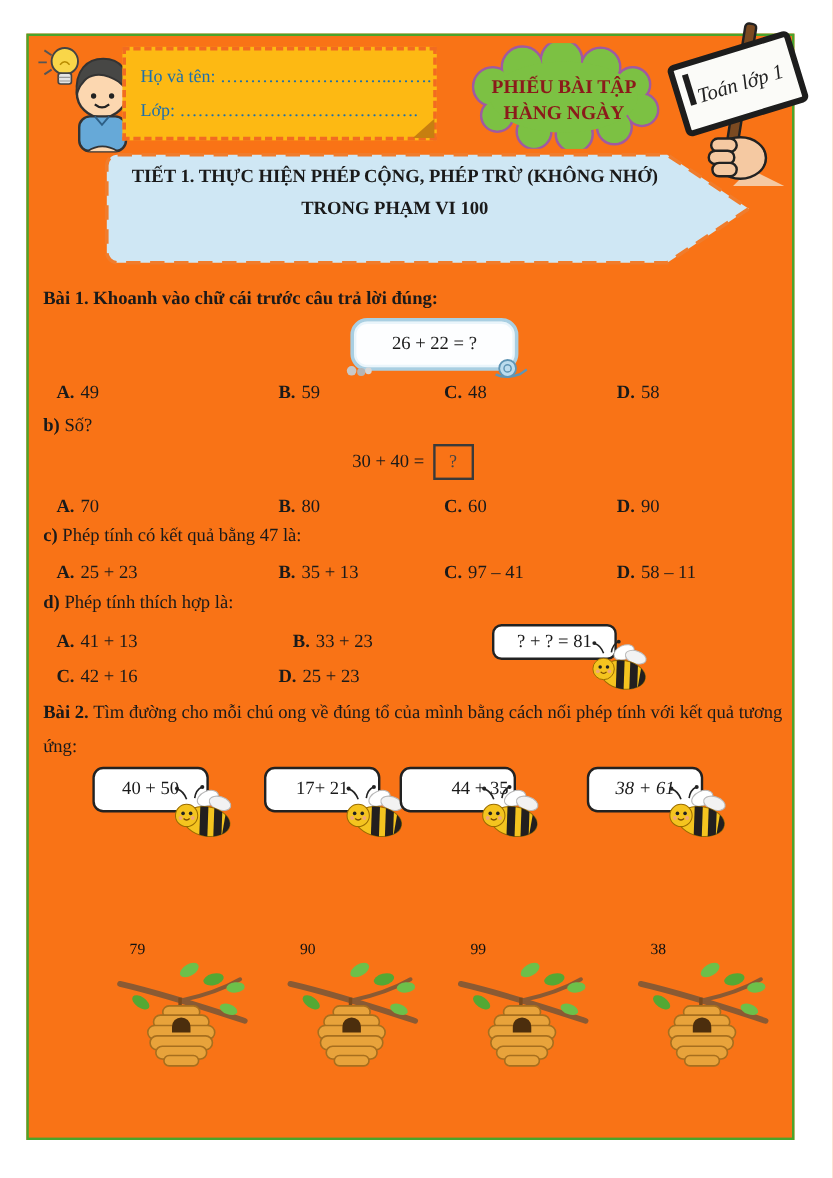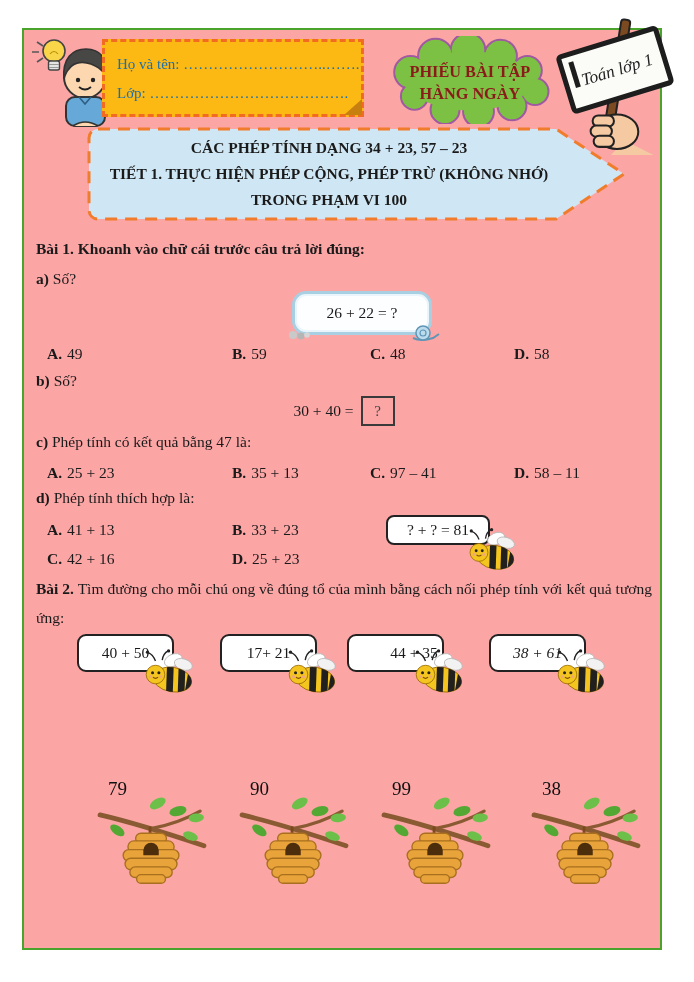--- a/index.html
+++ b/index.html
@@ -2,21 +2,21 @@
 <html><head>
 <meta charset="utf-8">
 <style>
   html,body{margin:0;padding:0;}
   body{
     width:694px;height:982px;background:#ffffff;position:relative;
     font-family:"Liberation Serif", serif;color:#1a1a1a;overflow:hidden;
   }
   .page{
     position:absolute;left:22px;top:28px;width:640px;height:922px;
-    box-sizing:border-box;border:2px solid #4aa42c;background:#fca5a5;
+    box-sizing:border-box;border:2px solid #4aa42c;background:#f97316;
   }
   
   .boy{position:absolute;left:4px;top:4px;width:94px;height:96px;}
   .namebox{
     position:absolute;left:78px;top:9px;width:262px;height:78px;box-sizing:border-box;
     background:#fdb913;border:3px dashed #f26b21;padding:8px 0 0 12px;
   }
   .namebox .nline{color:#1b6fae;font-size:15px;line-height:29px;white-space:nowrap;overflow:hidden;}
   .fold{
     position:absolute;right:-1px;bottom:-1px;width:0;height:0;
@@ -47,41 +47,41 @@
     margin-top:7px;height:24px;padding-left:11px;display:grid;
     grid-template-columns:185px 138px 144px 1fr;align-items:center;
   }
   .opt b{margin-right:5px;}
   .beq{margin-top:0;height:38px;display:flex;align-items:center;justify-content:center;gap:7px;}
   .qbox{
     width:34px;height:30px;box-sizing:border-box;border:2px solid #3a3a3a;
     display:flex;align-items:center;justify-content:center;font-size:15px;color:#444;
   }
   .d-row1{margin-top:0;height:34px;padding-left:11px;display:grid;
-    grid-template-columns:185px 138px 1fr;align-items:center;}
+    grid-template-columns:185px 138px 1fr;align-items:center;gap:12px;}
   .d-row2{height:24px;padding-left:11px;display:grid;
     grid-template-columns:185px 138px 1fr;align-items:center;}
   .dbox{
     position:relative;width:104px;height:30px;margin-left:16px;box-sizing:border-box;
     border:2px solid #222;border-radius:8px;background:#fff;
     display:flex;align-items:center;justify-content:center;
   }
   .dbox .bee{position:absolute;right:-30px;bottom:-30px;width:52px;height:46px;}
   .para{margin-top:3px;line-height:29px;text-align:justify;}
   .bee-row{position:relative;margin-top:2px;height:44px;}
   .bee-box{
     position:absolute;top:0;width:97px;height:38px;box-sizing:border-box;
     border:2px solid #222;border-radius:9px;background:#fff;
     display:flex;align-items:center;justify-content:center;
   }
   .bee-box .bee{position:absolute;right:-24px;bottom:-26px;width:54px;height:48px;}
   .hive-row{position:relative;margin-top:100px;height:116px;}
   .hive-wrap{position:absolute;top:0;width:112px;height:112px;}
   .hive-wrap svg{position:absolute;left:0;top:10px;width:112px;height:102px;}
-  .hive-num{position:absolute;left:12px;top:0;font-size:19px;color:#111;}
+  .hive-num{position:absolute;left:12px;top:0;font-size:13px;color:#111;}
   .hidden-defs{position:absolute;width:0;height:0;overflow:hidden;}
 </style>
 </head>
 <body>
 
 <svg class="hidden-defs" aria-hidden="true">
   <defs>
     <symbol id="bee-sym" viewBox="0 0 64 56">
       <path d="M16,15 Q13,7 7,5" stroke="#222" fill="none" stroke-width="1.6"></path>
       <circle cx="6.5" cy="4.5" r="2" fill="#222"></circle>
@@ -201,33 +201,29 @@
         <rect x="41" y="121" width="20" height="11" rx="5.5"></rect>
       </g>
     </svg>
   </div>
 
   <div class="banner">
     <svg viewBox="0 0 550 100">
       <path d="M14,5 H472 L540,50 L472,95 H14 A9,9 0 0 1 5,86 V14 A9,9 0 0 1 14,5 Z" fill="#cfe7f4" stroke="#f07c2c" stroke-width="3" stroke-dasharray="12 8"></path>
     </svg>
     <div class="banner-text">
-      <div>CÁC PHÉP TÍNH DẠNG 34 + 23, 57 – 23</div>
       <div>TIẾT 1. THỰC HIỆN PHÉP CỘNG, PHÉP TRỪ (KHÔNG NHỚ)</div>
       <div>TRONG PHẠM VI 100</div>
     </div>
   </div>
 
   <div class="content">
 
     <div class="ex-title">Bài 1. Khoanh vào chữ cái trước câu trả lời đúng:</div>
 
-    <div class="qline">
-      <b>a)</b><span> Số?</span>
-    </div>
 
     <div class="cloudsign">
       <span>26 + 22 = ?</span>
       <svg style="position:absolute;left:-8px;bottom:-8px;width:26px;height:14px;" viewBox="0 0 26 14">
         <circle cx="6" cy="9" r="4" fill="#c9c9c9"></circle>
           <circle cx="14" cy="10" r="3.4" fill="#b5b5b5"></circle>
         <circle cx="20" cy="9" r="2.8" fill="#d6d6d6"></circle>
       </svg>
       <svg style="position:absolute;right:-12px;bottom:-10px;width:30px;height:18px;" viewBox="0 0 30 18">
         <path d="M2,14 Q10,18 22,14 L28,10" stroke="#5f95b5" stroke-width="2" fill="none"></path>
@@ -245,20 +241,26 @@
 
     <div class="qline">
       <b>b)</b><span> Số?</span>
     </div>
 
     <div class="beq">
       <span>30 + 40 =</span>
       <span class="qbox">?</span>
     </div>
 
+    <div class="opt-grid">
+      <span class="opt"><b>A.</b><span>70</span></span>
+      <span class="opt"><b>B.</b><span>80</span></span>
+      <span class="opt"><b>C.</b><span>60</span></span>
+      <span class="opt"><b>D.</b><span>90</span></span>
+    </div>
 
     <div class="qline" style="margin-top:3px;height:24px;">
       <b>c)</b><span> Phép tính có kết quả bằng 47 là:</span>
     </div>
 
     <div class="opt-grid" style="margin-top:4px;">
       <span class="opt"><b>A.</b><span>25 + 23</span></span>
       <span class="opt"><b>B.</b><span>35 + 13</span></span>
       <span class="opt"><b>C.</b><span>97 – 41</span></span>
       <span class="opt"><b>D.</b><span>58 – 11</span></span>
@@ -295,21 +297,21 @@
         <svg class="bee">
             <use href="#bee-sym"></use>
           </svg>
       </div>
       <div class="bee-box" style="left:184px;">
         <span>17+ 21</span>
         <svg class="bee">
             <use href="#bee-sym"></use>
           </svg>
       </div>
-      <div class="bee-box" style="left:311px;padding-left:37px;">
+      <div class="bee-box" style="left:297px;padding-left:37px;">
         <span>44 + 35</span>
         <svg class="bee">
             <use href="#bee-sym"></use>
           </svg>
       </div>
       <div class="bee-box" style="left:453px;font-style:italic;">
         <span>38 + 61</span>
         <svg class="bee">
             <use href="#bee-sym"></use>
           </svg>

